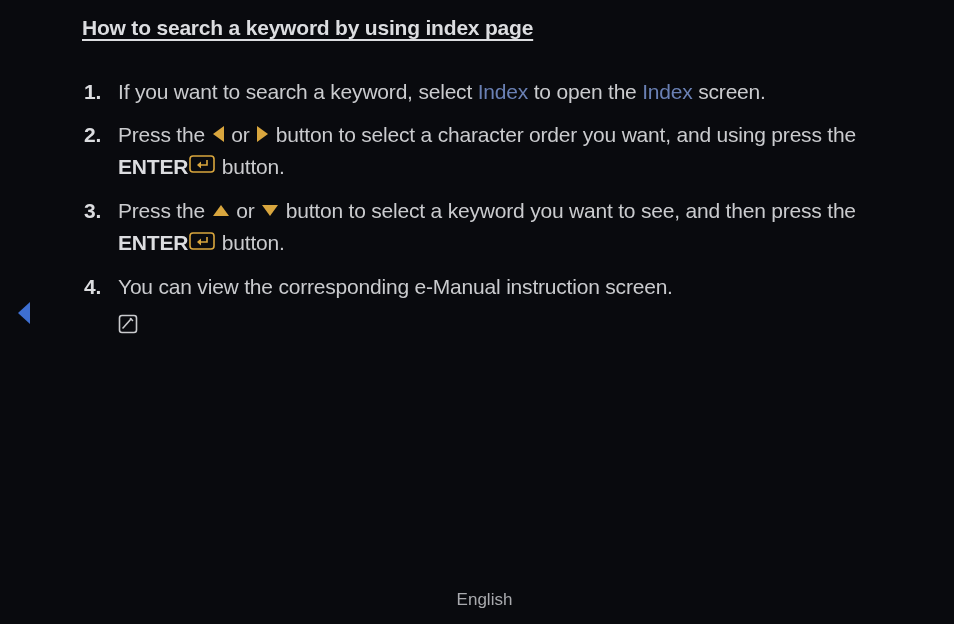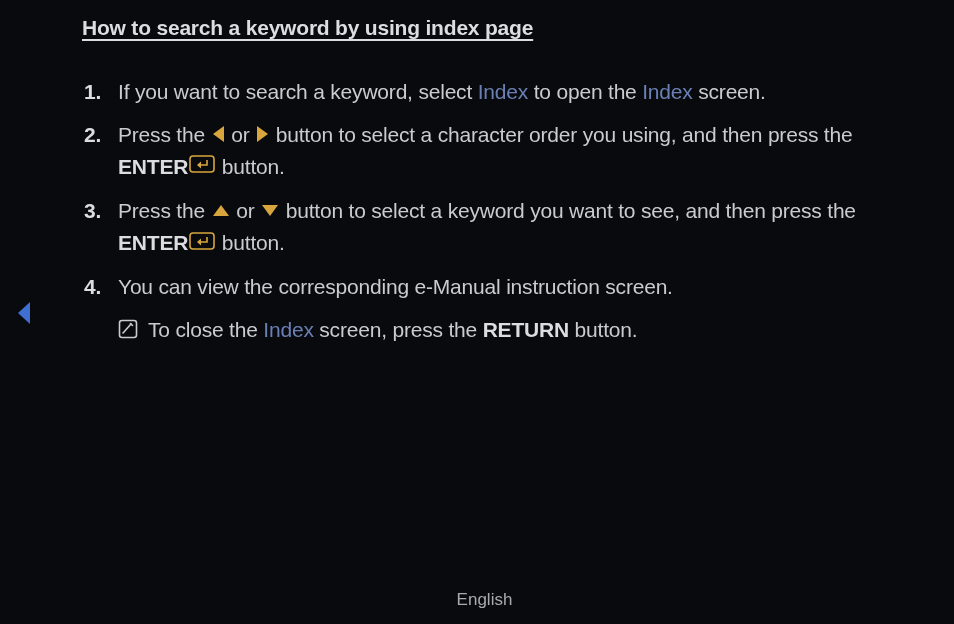--- a/index.html
+++ b/index.html
@@ -126,21 +126,21 @@
 <body>
 
 <div class="content">
   <div class="title">How to search a keyword by using index page</div>
 
   <ol class="steps">
     <li>
       <span>If you want to search a keyword, select </span><span class="blue">Index</span><span> to open the </span><span class="blue">Index</span><span> screen.</span>
     </li>
     <li>
-      <span>Press the </span><span class="tri tri-left"></span><span> or </span><span class="tri tri-right"></span><span> button to select a character order you using, and then press the </span><span class="bold">ENTER</span><span class="enter-icon"><svg width="26" height="18" viewBox="0 0 26 18">
+      <span>Press the </span><span class="tri tri-left"></span><span> or </span><span class="tri tri-right"></span><span> button to select a character order you want, and using press the </span><span class="bold">ENTER</span><span class="enter-icon"><svg width="26" height="18" viewBox="0 0 26 18">
             <rect x="1" y="1" width="24" height="16" rx="3" fill="none" stroke="#d9a63e" stroke-width="1.6"></rect>
             <path d="M18 5 L18 10 L9 10" fill="none" stroke="#d9a63e" stroke-width="1.6"></path>
             <path d="M12 6.5 L8 10 L12 13.5 Z" fill="#d9a63e"></path>
           </svg></span><span> button.</span>
     </li>
     <li>
       <span>Press the </span><span class="tri tri-up"></span><span> or </span><span class="tri tri-down"></span><span> button to select a keyword you want to see, and then press the </span><span class="bold">ENTER</span><span class="enter-icon"><svg width="26" height="18" viewBox="0 0 26 18">
             <rect x="1" y="1" width="24" height="16" rx="3" fill="none" stroke="#d9a63e" stroke-width="1.6"></rect>
             <path d="M18 5 L18 10 L9 10" fill="none" stroke="#d9a63e" stroke-width="1.6"></path>
             <path d="M12 6.5 L8 10 L12 13.5 Z" fill="#d9a63e"></path>
@@ -152,23 +152,20 @@
   </ol>
 
   <div class="note-row">
     <span class="note-icon">
       <svg width="20" height="20" viewBox="0 0 20 20">
         <rect x="1.5" y="1.5" width="17" height="17" rx="2.5" fill="none" stroke="#cacbce" stroke-width="1.6"></rect>
         <path d="M5 14 L13 5" stroke="#cacbce" stroke-width="1.6" stroke-linecap="round"></path>
         <path d="M12.5 4.5 L14.5 6.5" stroke="#cacbce" stroke-width="1.6" stroke-linecap="round"></path>
       </svg>
     </span>
-    <span>
-      <span>To close the </span><span class="blue">Index</span><span> screen, press the </span><span class="bold">RETURN</span><span> button.</span>
-    </span>
   </div>
 </div>
 
 <div class="nav-left">
   <svg width="20" height="26" viewBox="0 0 20 26">
     <path d="M16 2 L4 13 L16 24 Z" fill="#3e6fd1"></path>
   </svg>
 </div>
 
 <div class="footer">English</div>

